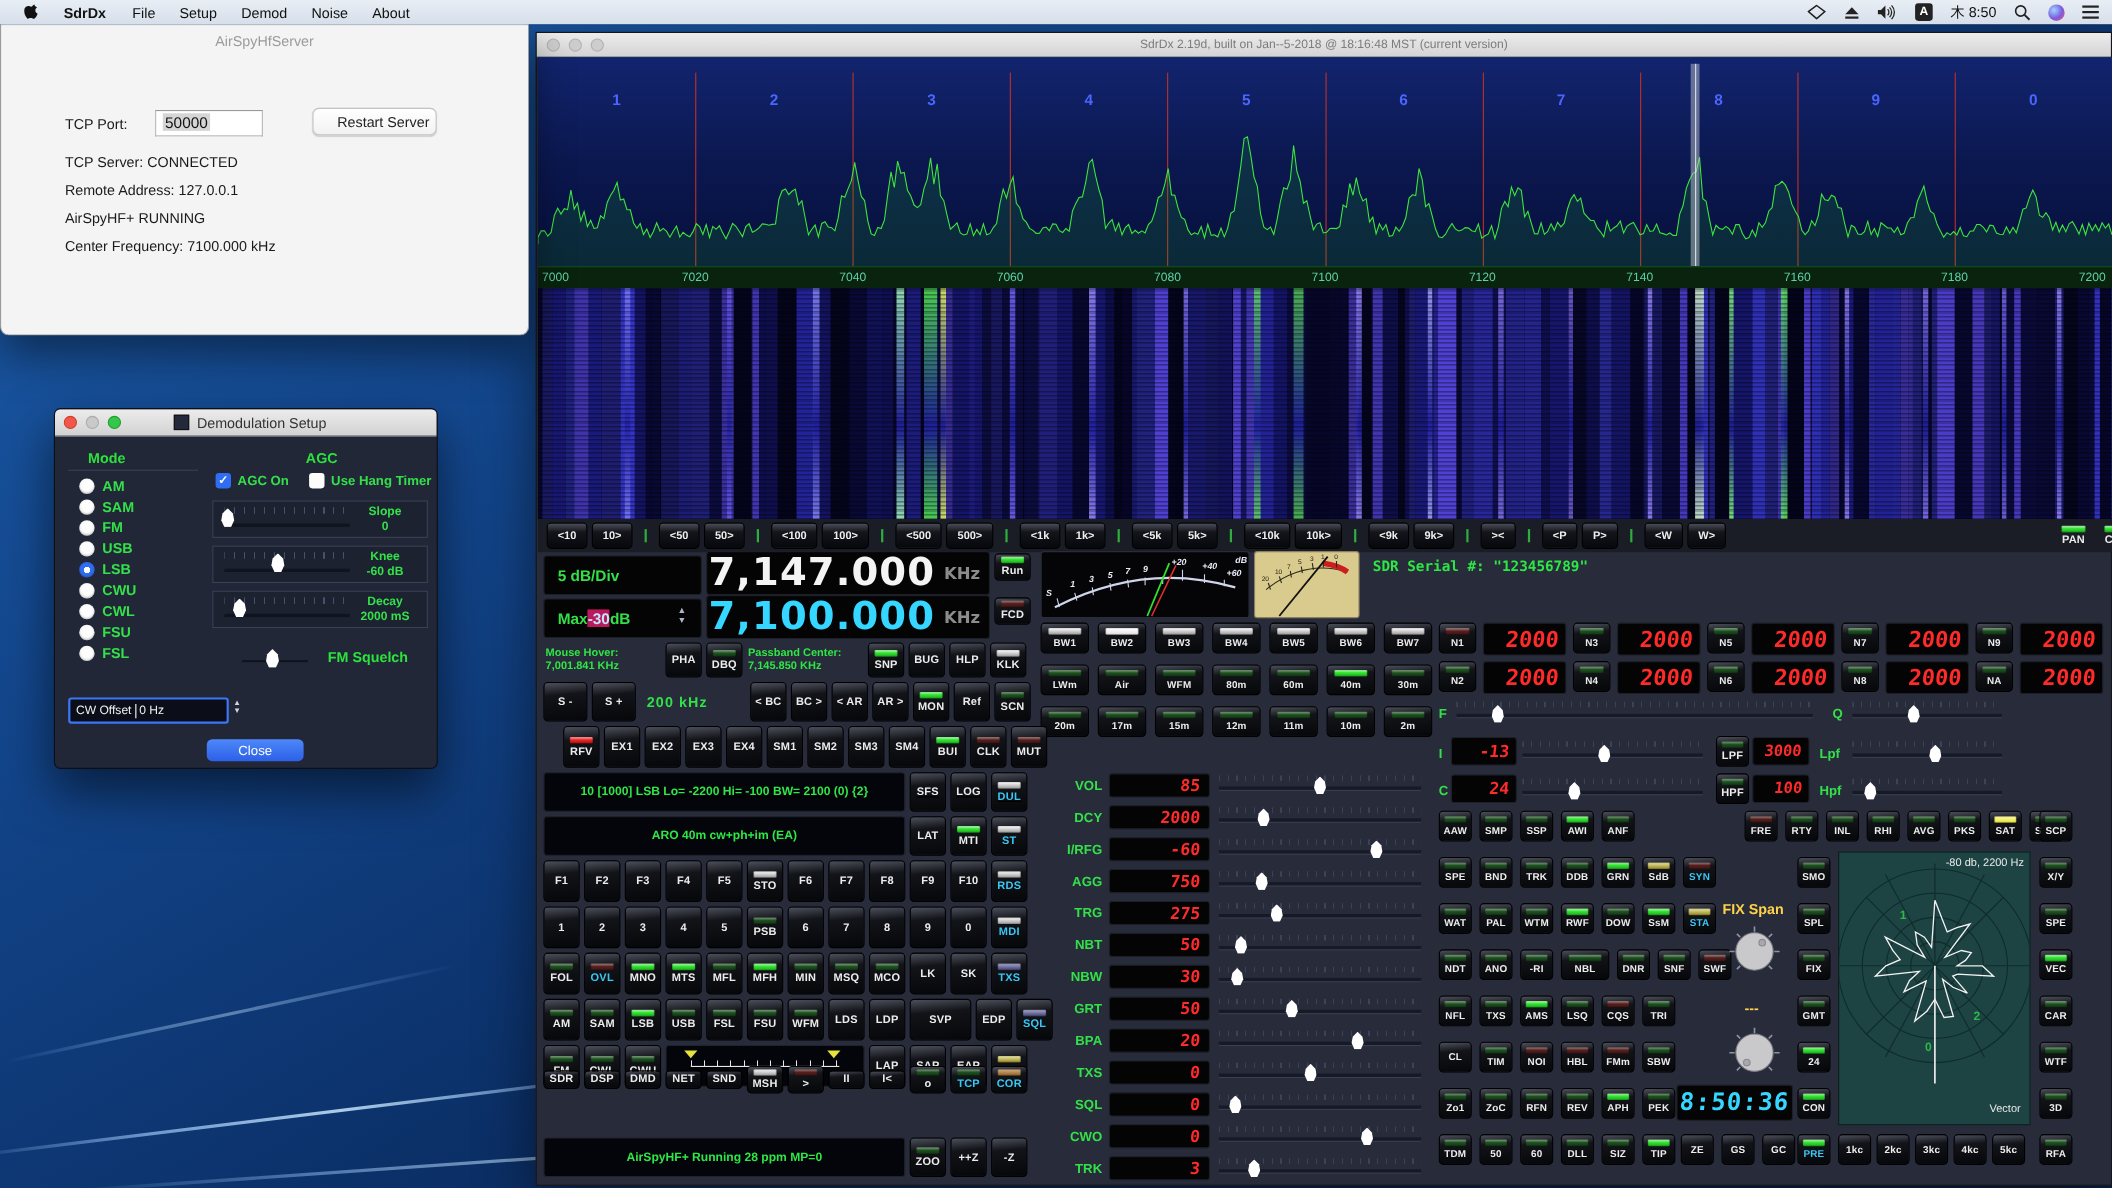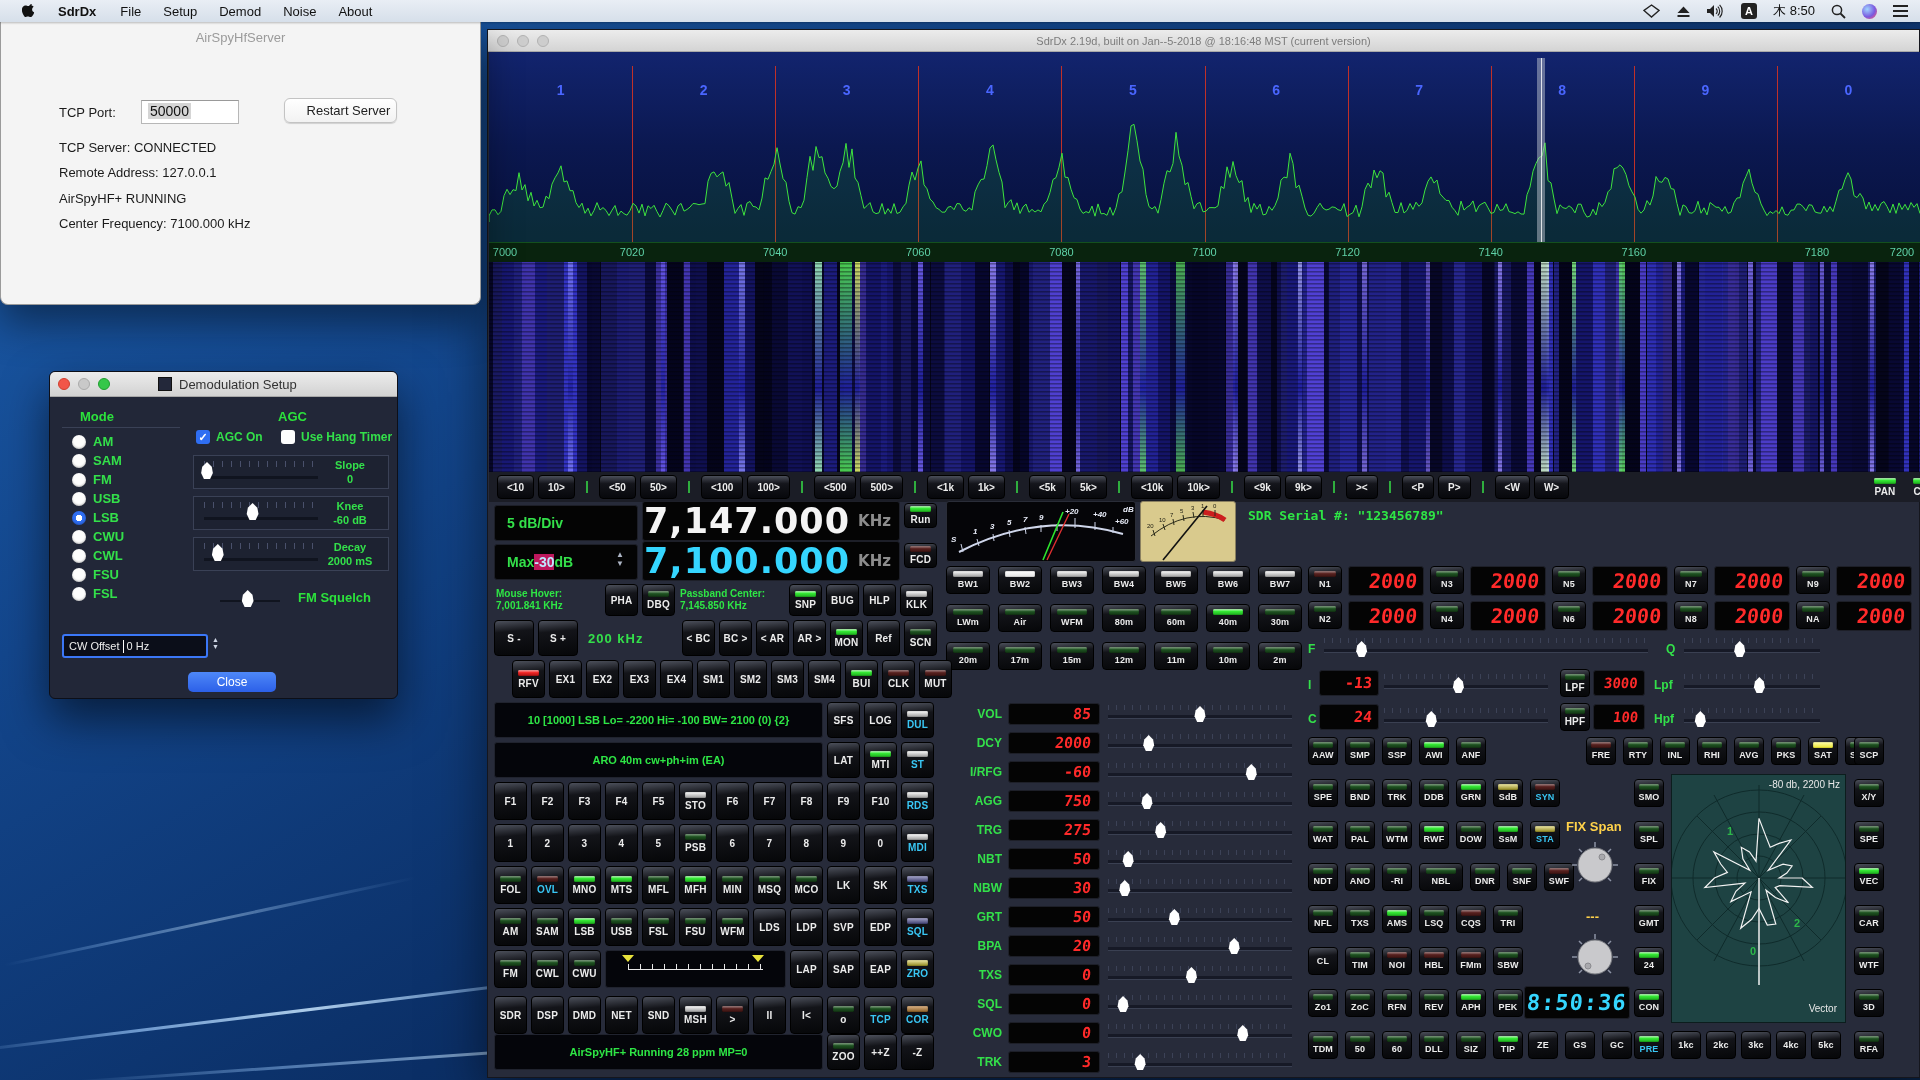--- a/index.html
+++ b/index.html
@@ -360,21 +360,21 @@
     <div id="freqband">
         <span style="left: 16px;">7000</span>
         <span style="left: 143.1px;">7020</span>
         <span style="left: 286.2px;">7040</span>
         <span style="left: 429.3px;">7060</span>
         <span style="left: 572.4px;">7080</span>
         <span style="left: 715.5px;">7100</span>
         <span style="left: 858.6px;">7120</span>
         <span style="left: 1001.7px;">7140</span>
         <span style="left: 1144.8px;">7160</span>
-        <span style="left: 1287.9px; margin-left: 40px;">7180</span>
+        <span style="left: 1287.9px;">7180</span>
         <span style="left: 1413px;">7200</span>
       </div>
   </div>
 
   <div id="wfall">
       <div class="col" style="left: 1430px; width: 17px; background: rgb(26, 26, 126); opacity: 0.928867;"></div>
       <div class="col" style="left: 1420px; width: 9px; background: rgb(9, 9, 54); opacity: 0.551375;"></div>
       <div class="col" style="left: 1415px; width: 5px; background: rgb(52, 52, 200); opacity: 0.93251;"></div>
       <div class="col" style="left: 1411px; width: 4px; background: rgb(16, 16, 84); opacity: 0.575983;"></div>
       <div class="col" style="left: 1399px; width: 12px; background: rgb(9, 9, 54); opacity: 0.875677;"></div>
@@ -1185,21 +1185,21 @@
       <div class="btn" style="width: 33px;">
         <span class="led d"></span>
         <span class="blab">WFM</span>
       </div>
       <div class="btn" style="width: 33px;">
         <span class="blab">LDS</span>
       </div>
       <div class="btn" style="width: 33px;">
         <span class="blab">LDP</span>
       </div>
-      <div class="btn" style="width: 33px;">
+      <div class="btn" style="width: 56px;">
         <span class="blab">SVP</span>
       </div>
       <div class="btn" style="width: 33px;">
         <span class="blab">EDP</span>
       </div>
       <div class="btn" style="width: 33px;">
         <span class="led p"></span>
         <span class="blab cyan">SQL</span>
       </div>
     </div>
@@ -1230,21 +1230,21 @@
         <span class="blab">SAP</span>
       </div>
       <div class="btn" style="width: 33px;">
         <span class="blab">EAP</span>
       </div>
       <div class="btn" style="width: 33px;">
         <span class="led y"></span>
         <span class="blab cyan">ZRO</span>
       </div>
     </div>
-  <div class="lrow" style="left:6px;top:966px;height:38px;">
+  <div class="lrow" style="left:6px;top:932px;height:38px;align-items:center;">
       <div class="btn" style="width: 33px;">
         <span class="blab">SDR</span>
       </div>
       <div class="btn" style="width: 33px;">
         <span class="blab">DSP</span>
       </div>
       <div class="btn" style="width: 33px;">
         <span class="blab">DMD</span>
       </div>
       <div class="btn" style="width: 33px;">

